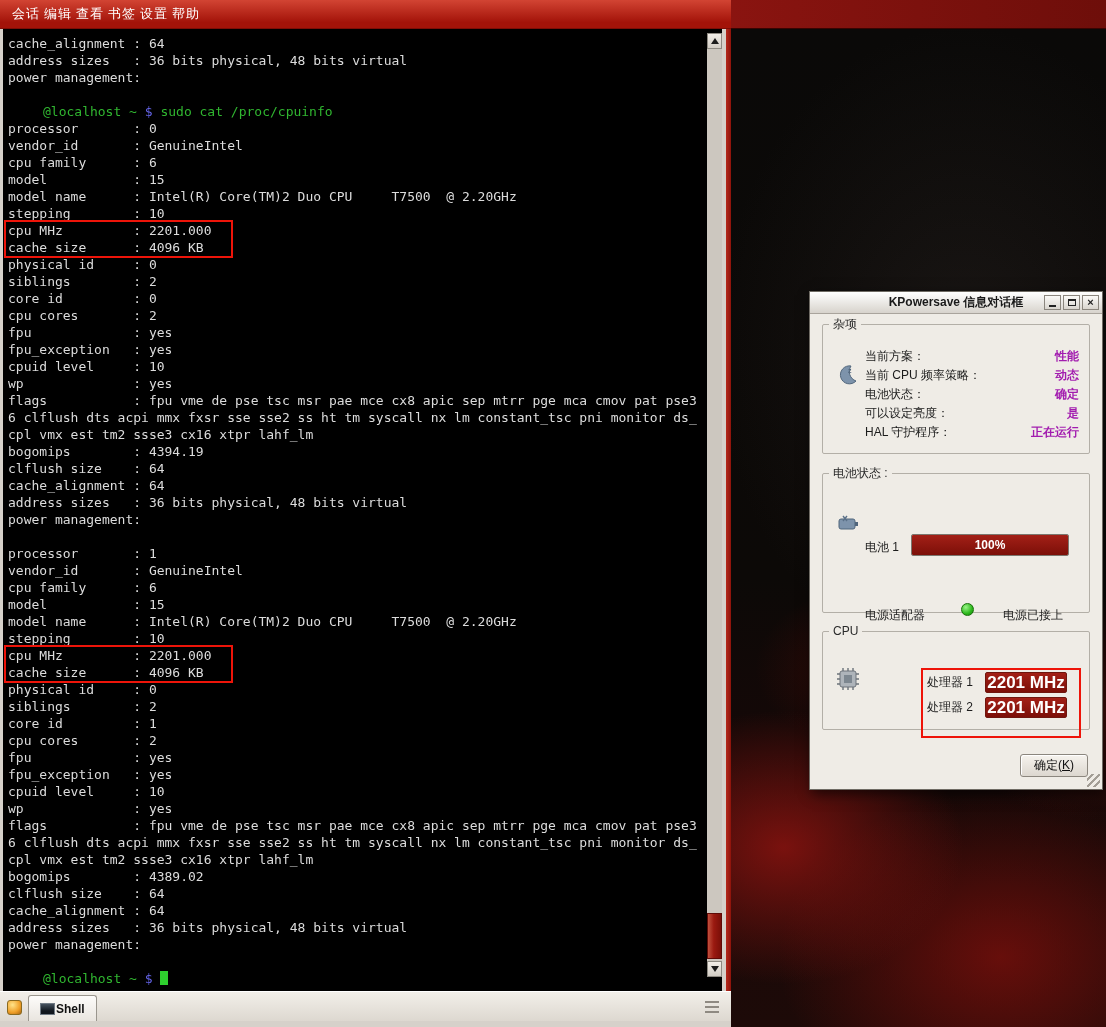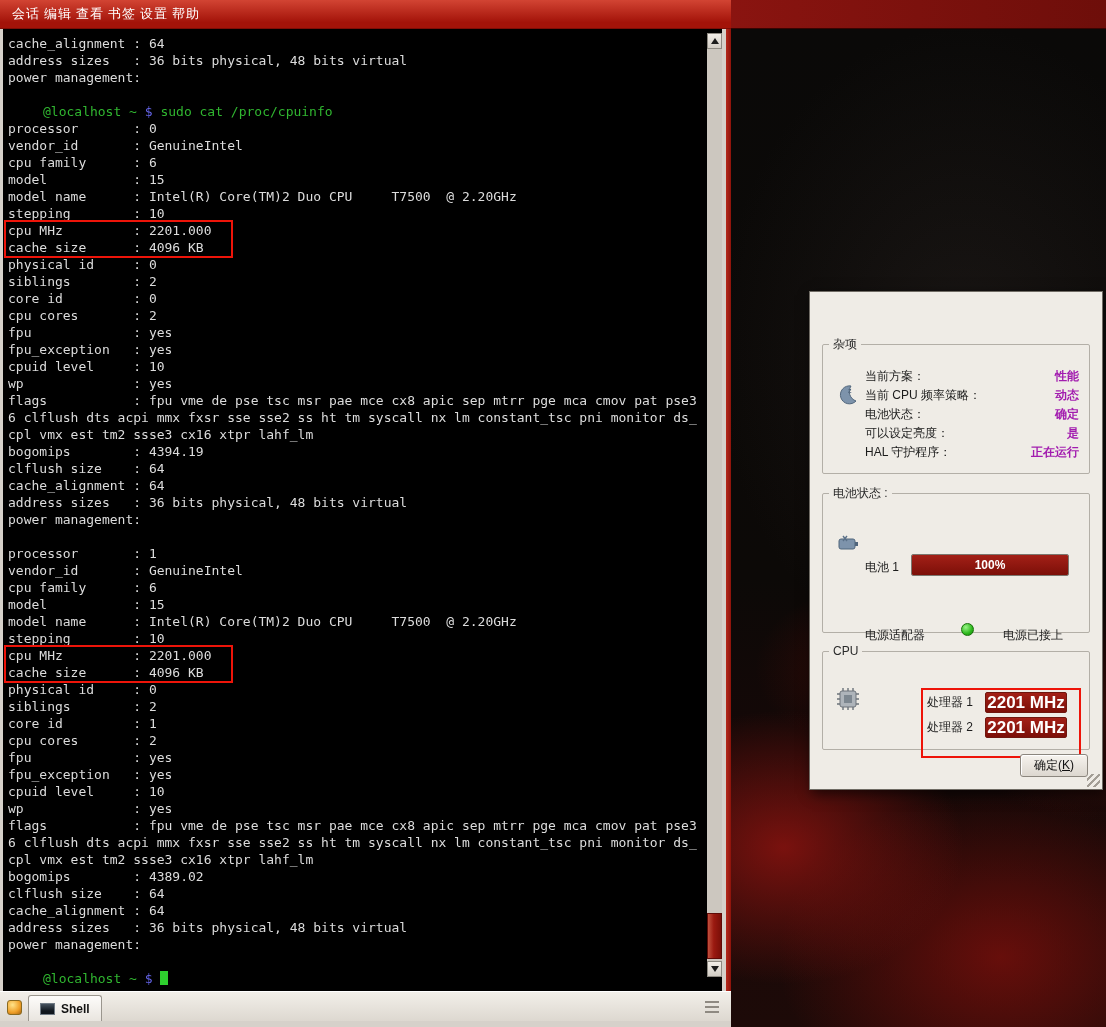--- a/index.html
+++ b/index.html
@@ -46,21 +46,21 @@
   .tabbar { position:absolute; left:0; top:991px; width:731px; height:30px;
     background:linear-gradient(#f2efe9,#ddd8d0); border-top:1px solid #ffffff; }
   .tb-btn { position:absolute; top:4px; width:22px; height:22px; border:1px solid transparent; border-radius:2px; }
   .tb-btn.left { left:3px; } .tb-btn.right { right:8px; }
   .new-session-ico { width:15px; height:15px; margin:3px auto; border-radius:3px;
     background:radial-gradient(circle at 35% 30%, #ffe48a, #f0a028 60%, #a86410); border:1px solid #8a6a20; }
   .session-list-ico { width:14px; height:12px; margin:4px auto;
     background:repeating-linear-gradient(#8f8a82 0 2px, transparent 2px 5px); }
   .shell-tab { position:absolute; left:28px; top:3px; height:26px; padding:0 11px;
     background:linear-gradient(#fdfcfa,#e9e5df); border:1px solid #9a968e; border-bottom:none;
-    border-radius:3px 3px 0 0; display:flex; align-items:center; gap:6px;
+    border-radius:3px 3px 0 0; display:flex; align-items:center; gap:1px;
     font-size:12px; font-weight:bold; color:#111; }
   .shell-ico { width:15px; height:12px; background:linear-gradient(#46525e,#10161d 70%);
     border:1px solid #707a84; }
   
   .desktop { position:absolute; left:731px; top:0; width:375px; height:1027px; background:#060504; overflow:hidden; }
   .photo-topbar { position:absolute; left:0; top:0; width:100%; height:29px;
     background:linear-gradient(90deg,#8a1410,#6e0e0a); border-bottom:1px solid #380402; }
   .photo { position:absolute; left:0; top:29px; width:100%; height:998px;
     background:
       radial-gradient(ellipse 250px 190px at 14% 82%, rgba(146,20,16,.8), rgba(0,0,0,0) 72%),
@@ -75,21 +75,21 @@
     box-shadow:3px 4px 12px rgba(0,0,0,.6); font-size:12px; color:#1c1c1c; }
   .titlebar { position:relative; height:22px; background:linear-gradient(#ffffff,#d7d3cc);
     border-bottom:1px solid #a9a49c; display:flex; align-items:center; justify-content:center;
     font-weight:bold; font-size:12px; color:#1a1a1a; }
   .winbtns { position:absolute; right:3px; top:3px; display:flex; gap:2px; }
   .wbtn { width:17px; height:15px; background:linear-gradient(#fbfaf8,#d9d5ce);
     border:1px solid #8b867e; display:flex; align-items:center; justify-content:center;
     font-size:11px; font-weight:bold; color:#222; line-height:1; }
   .glyph-min { width:7px; height:2px; background:#222; margin-top:7px; }
   .glyph-max { width:8px; height:7px; border:1px solid #222; border-top-width:2px; }
-  .dlg-body { position:absolute; left:0; top:22px; right:0; bottom:0; padding:22px 12px; }
+  .dlg-body { position:absolute; left:0; top:22px; right:0; bottom:0; padding:2px 12px; }
   fieldset.grp { position:relative; border:1px solid #b3afa7; border-radius:2px; margin:0 0 11px 0; }
   fieldset.grp legend { margin-left:6px; padding:0 4px; font-size:12px; color:#2a2a2a; }
   .grp.misc { height:138px; } .grp.batt { height:148px; } .grp.cpu { height:106px; }
   .misc-icon { position:absolute; left:12px; top:30px; }
   .misc-rows { position:absolute; left:42px; right:10px; top:14px; }
   .mrow { display:flex; justify-content:space-between; align-items:center; height:19px; }
   .mv { font-weight:bold; color:#a21caf; }
   .batt-icon { position:absolute; left:14px; top:30px; }
   .batt-label { position:absolute; left:42px; top:57px; }
   .pbar { position:absolute; left:88px; top:52px; width:158px; height:22px;
@@ -160,20 +160,32 @@
         <div class="session-list-ico"></div>
       </div>
     </div>
   </div>
 
   <div class="desktop">
     <div class="photo-topbar"></div>
     <div class="photo"></div>
 
     <div class="kps">
+      <div class="titlebar">
+        <span>KPowersave 信息对话框</span>
+        <span class="winbtns">
+          <span class="wbtn">
+              <span class="glyph-min"></span>
+            </span>
+          <span class="wbtn">
+              <span class="glyph-max"></span>
+            </span>
+          <span class="wbtn">×</span>
+        </span>
+      </div>
       <div class="dlg-body">
 
         <fieldset class="grp misc">
           <legend>杂项</legend>
           <div class="misc-icon">
             <svg width="24" height="24" viewBox="0 0 24 24">
               <path d="M16 3a9 9 0 1 0 5 15 10 10 0 0 1-5-15z" fill="#7d93ab" stroke="#51667c" stroke-width="1"></path>
               <text x="13" y="10" font-size="7" fill="#51667c" font-weight="bold">z</text>
             </svg>
           </div>

